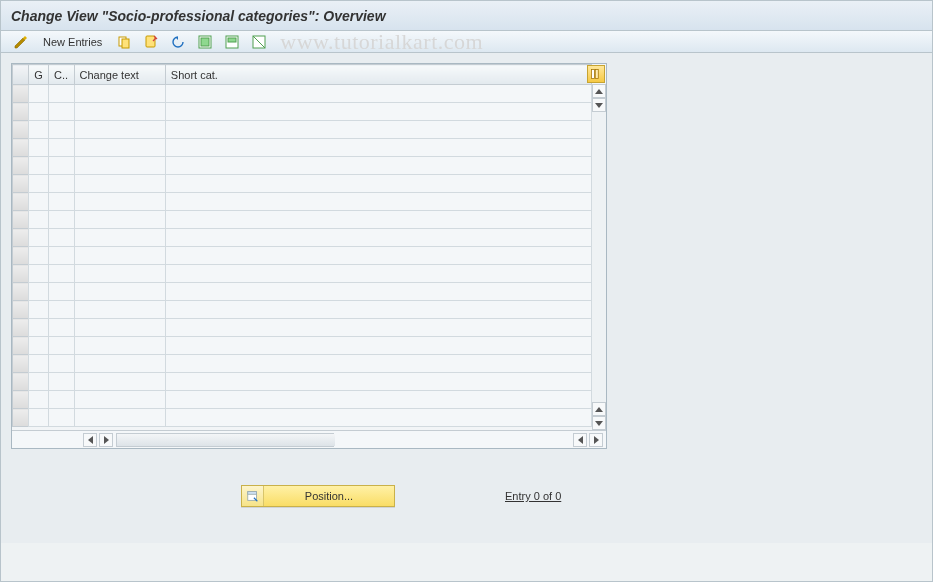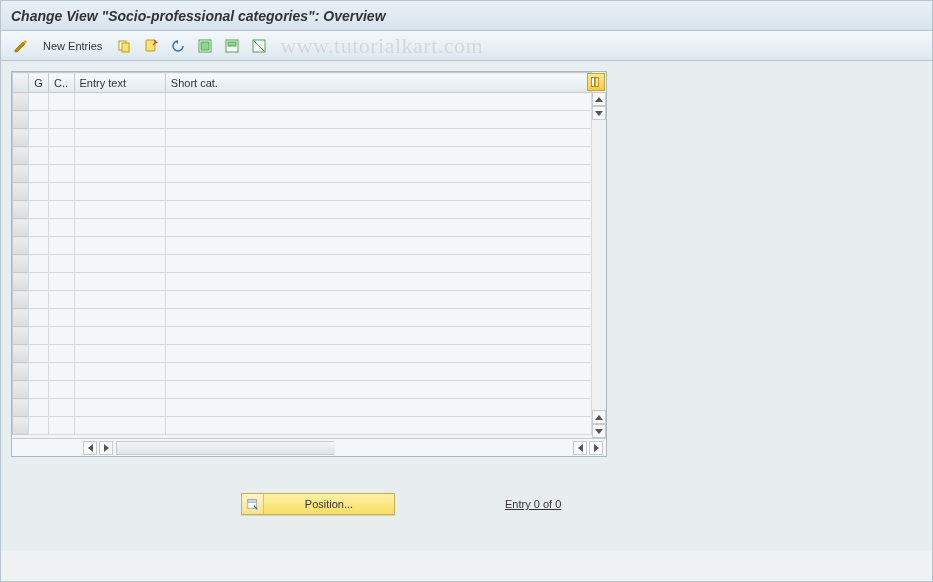--- a/index.html
+++ b/index.html
@@ -23,21 +23,21 @@
       color: #333;
     }
     
     .toolbar {
       background: linear-gradient(to bottom, #f4f8fb 0%, #dde8f1 100%);
       padding: 4px 8px;
       border-bottom: 1px solid #b8c4cb;
       display: flex;
       align-items: center;
       gap: 3px;
-      height: 30px;
+      height: 22px;
     }
     .toolbar .btn {
       display: inline-flex;
       align-items: center;
       justify-content: center;
       height: 20px;
       min-width: 20px;
       padding: 0 3px;
       border: 1px solid transparent;
       border-radius: 2px;
@@ -261,21 +261,21 @@
 
 <div class="content">
   <div class="table-wrap">
     <div class="table-area">
       <table class="data">
         <thead>
           <tr>
             <th class="sel"></th>
             <th class="col-g">G</th>
             <th class="col-c">C..</th>
-            <th class="col-short">Entry text</th>
+            <th class="col-short">Change text</th>
             <th class="col-text">Short cat.</th>
           </tr>
         </thead>
         <tbody id="table-body">
             <tr>
               <td class="sel"></td>
               <td></td>
               <td></td>
               <td></td>
               <td></td>

